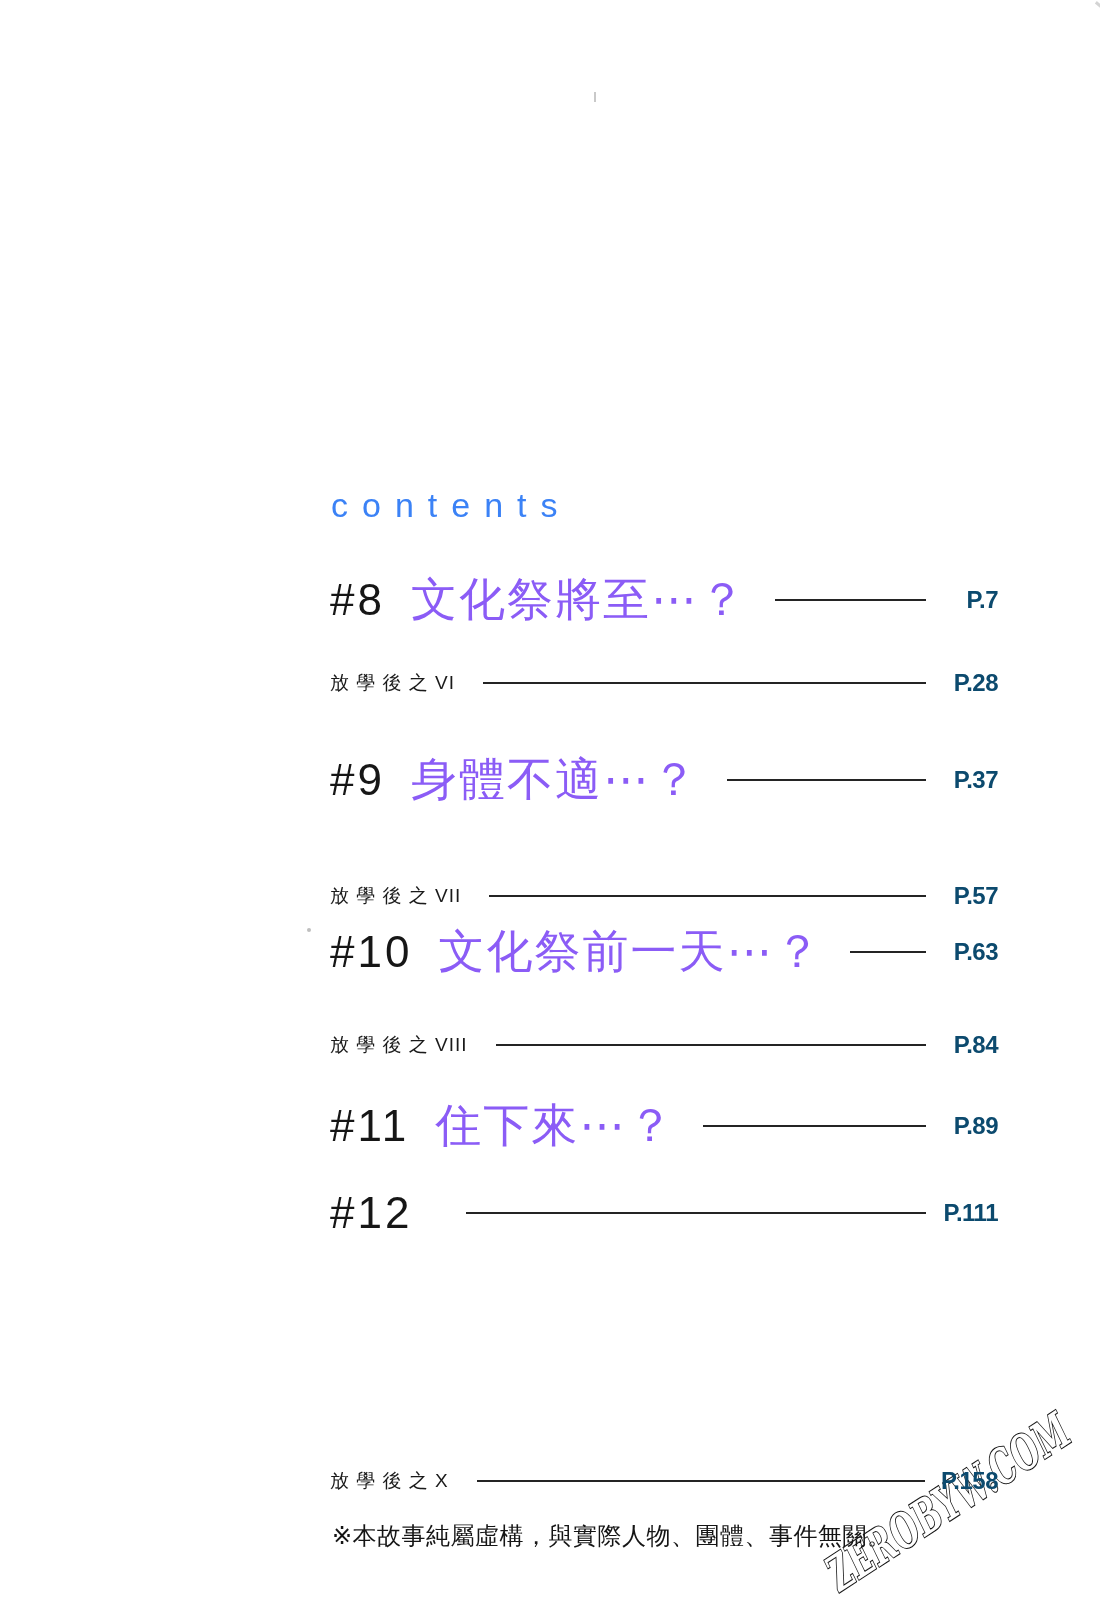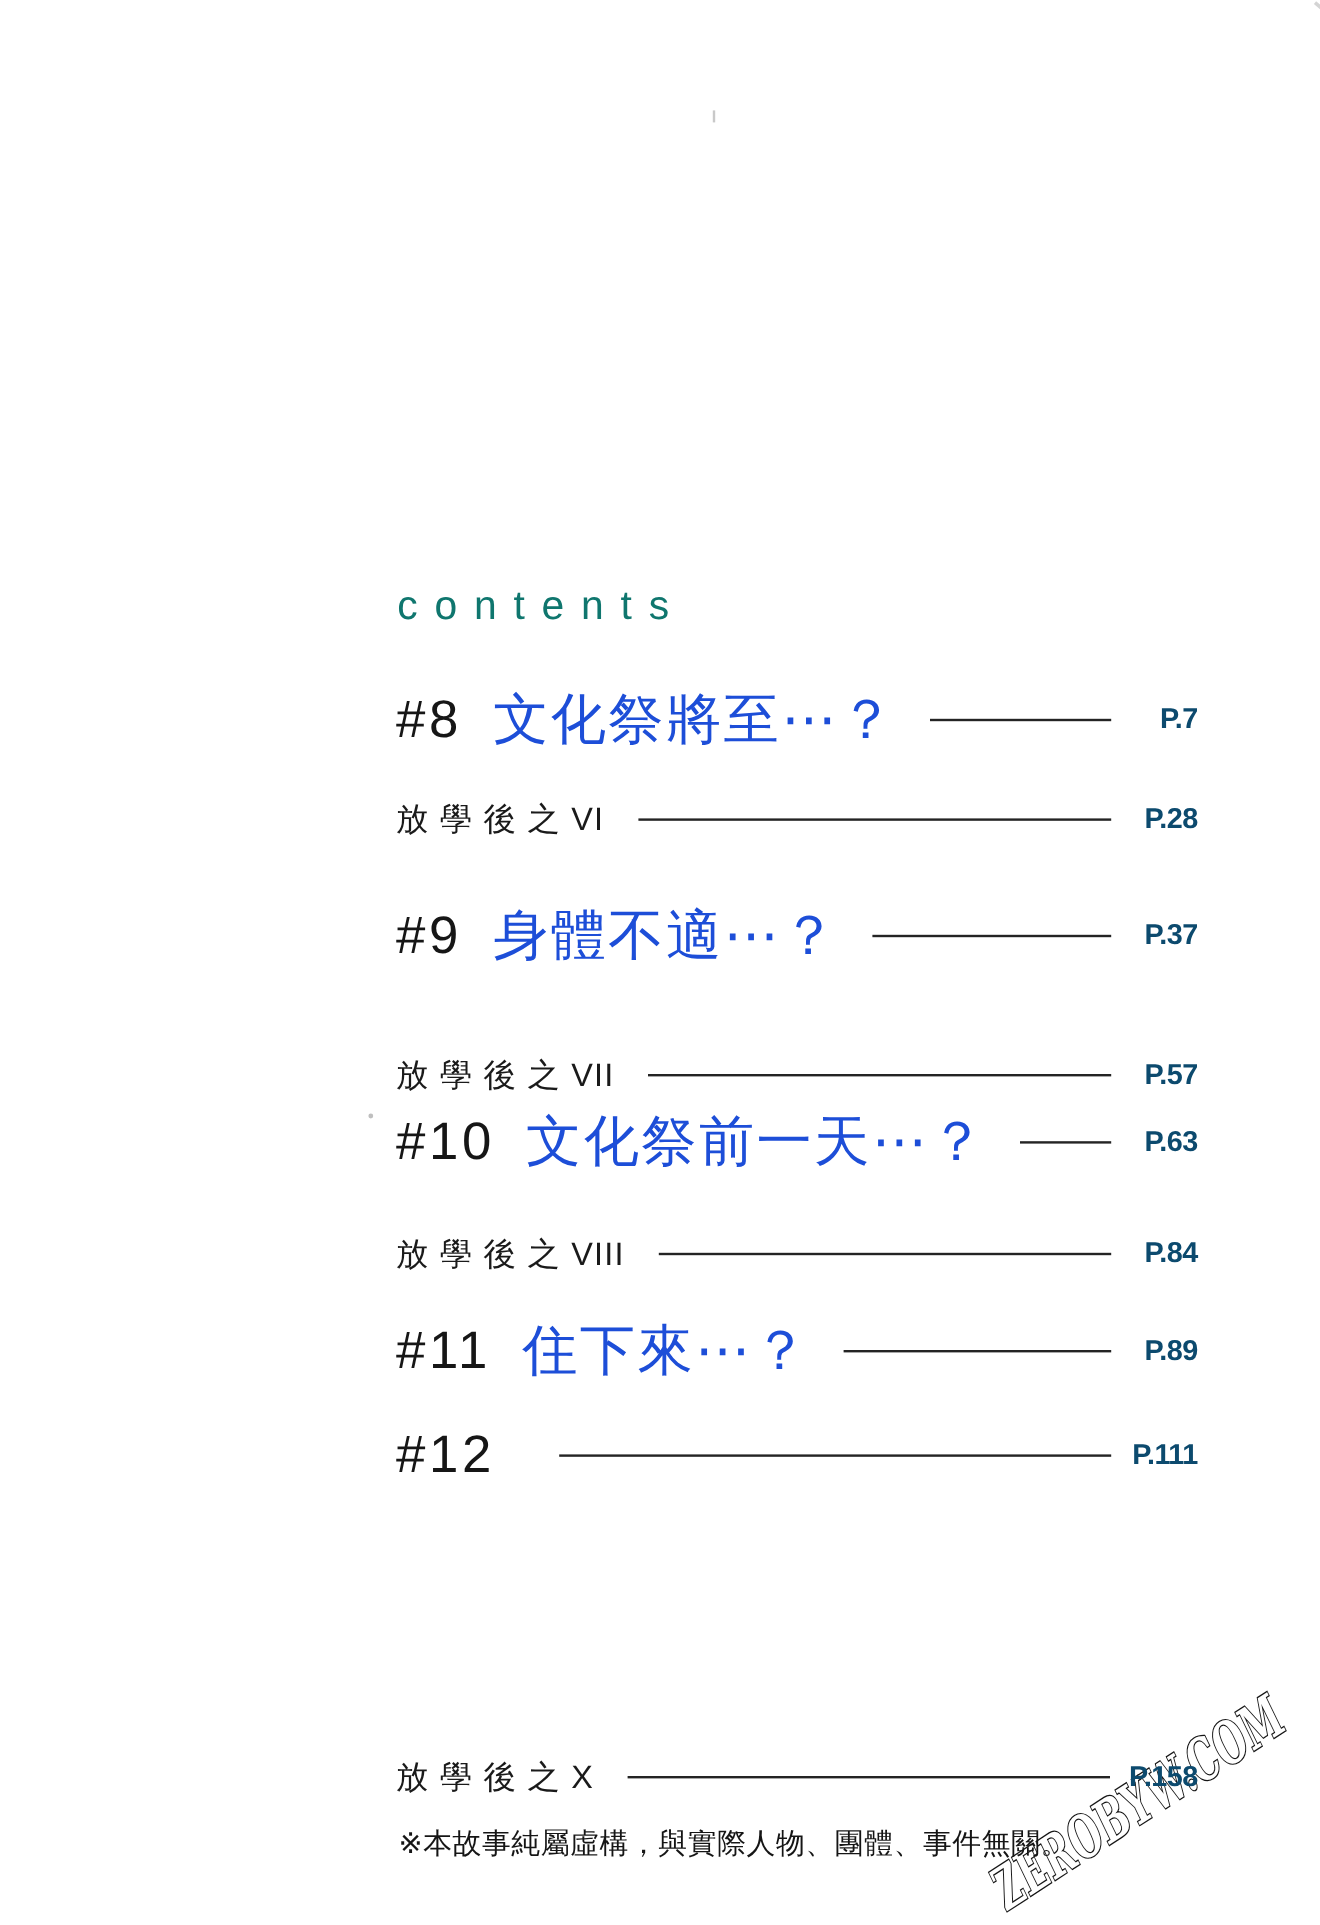--- a/index.html
+++ b/index.html
@@ -7,36 +7,36 @@
     width:1100px;height:1604px;position:relative;overflow:hidden;
     background:#ffffff;
     font-family:"Liberation Sans","DejaVu Sans",sans-serif;
     color:#1c1c1c;
   }
   .page{position:absolute;inset:0;}
 
   
   .heading{
     position:absolute;left:331px;top:505px;transform:translateY(-50%);
-    font-size:34px;letter-spacing:14px;color:#0f766e;
+    font-size:34px;letter-spacing:14px;color:#3b82f6;
   }
 
   
   .row{
     position:absolute;left:330px;width:668px;transform:translateY(-50%);
     display:flex;align-items:center;white-space:nowrap;
   }
   .row .num{
     font-size:44px;letter-spacing:3px;margin-right:26px;color:#161616;
   }
   .row.chapter .title{
-    font-size:46px;letter-spacing:2px;color:#1d4ed8;
+    font-size:46px;letter-spacing:2px;color:#8b5cf6;
   }
   .row.extra .title{
-    font-size:27px;letter-spacing:1px;color:#1a1a1a;
+    font-size:19px;letter-spacing:1px;color:#1a1a1a;
   }
   .leader{
     flex:1 1 auto;height:0;border-top:2px solid #242424;
     margin-left:28px;margin-right:16px;min-width:40px;
   }
   .pagenum{
     flex:0 0 auto;min-width:56px;text-align:right;
     font-size:24px;font-weight:bold;letter-spacing:-0.5px;color:#0c4a6e;
   }
 

